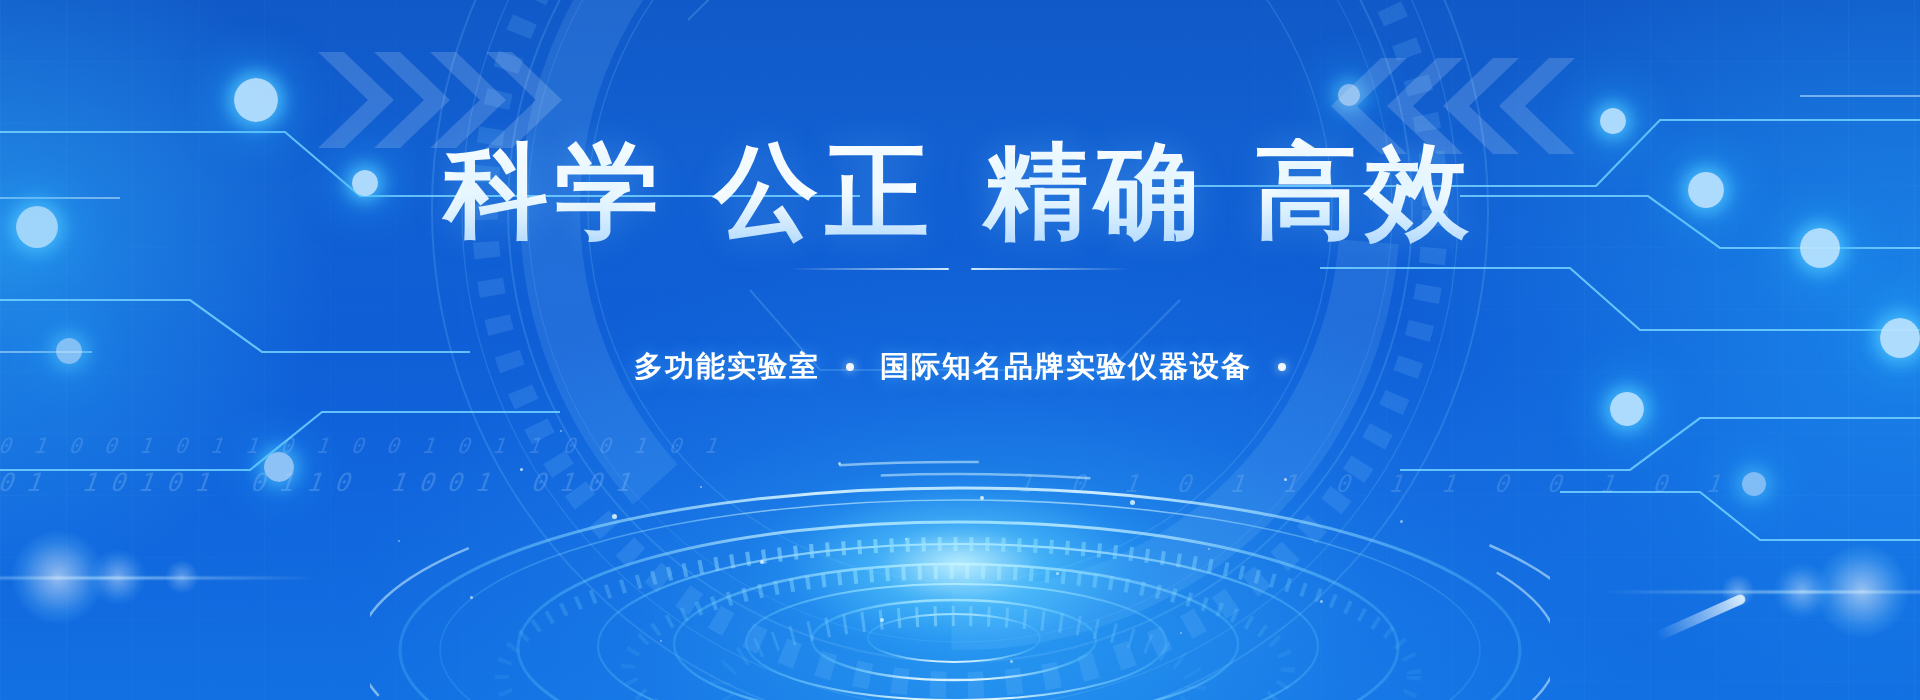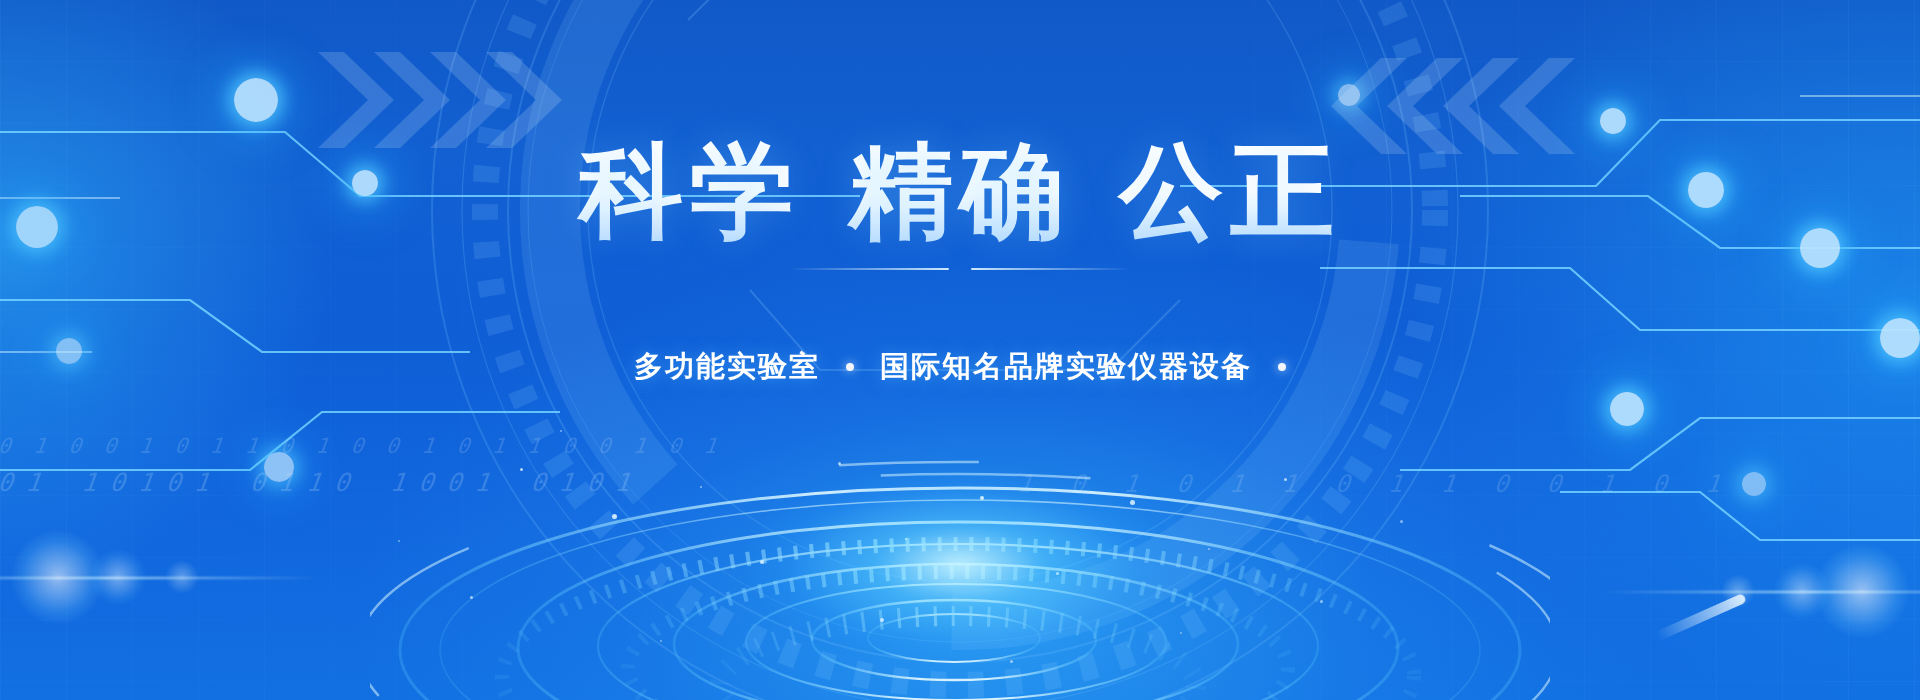--- a/index.html
+++ b/index.html
@@ -285,22 +285,23 @@
   </div>
 
   <div class="np" style="position:absolute;left:1653px;top:612px;width:96px;height:10px;
               background:linear-gradient(90deg,rgba(255,255,255,0),rgba(235,248,255,.9));
               transform:rotate(-24deg);border-radius:6px;filter:blur(.5px);"></div>
 
   <div class="content">
 
     <div class="headline">
       <span class="w">科学</span>
+      <span class="w">公正</span>
       <span class="w">精确</span>
-      <span class="w">公正</span>
+      <span class="w">高效</span>
     </div>
 
     <div class="subrow">
       <span class="subline l"></span>
       <span class="subline r"></span>
     </div>
 
     <div class="features">
       <span class="feature">多功能实验室</span>
       <span class="sep"></span>

